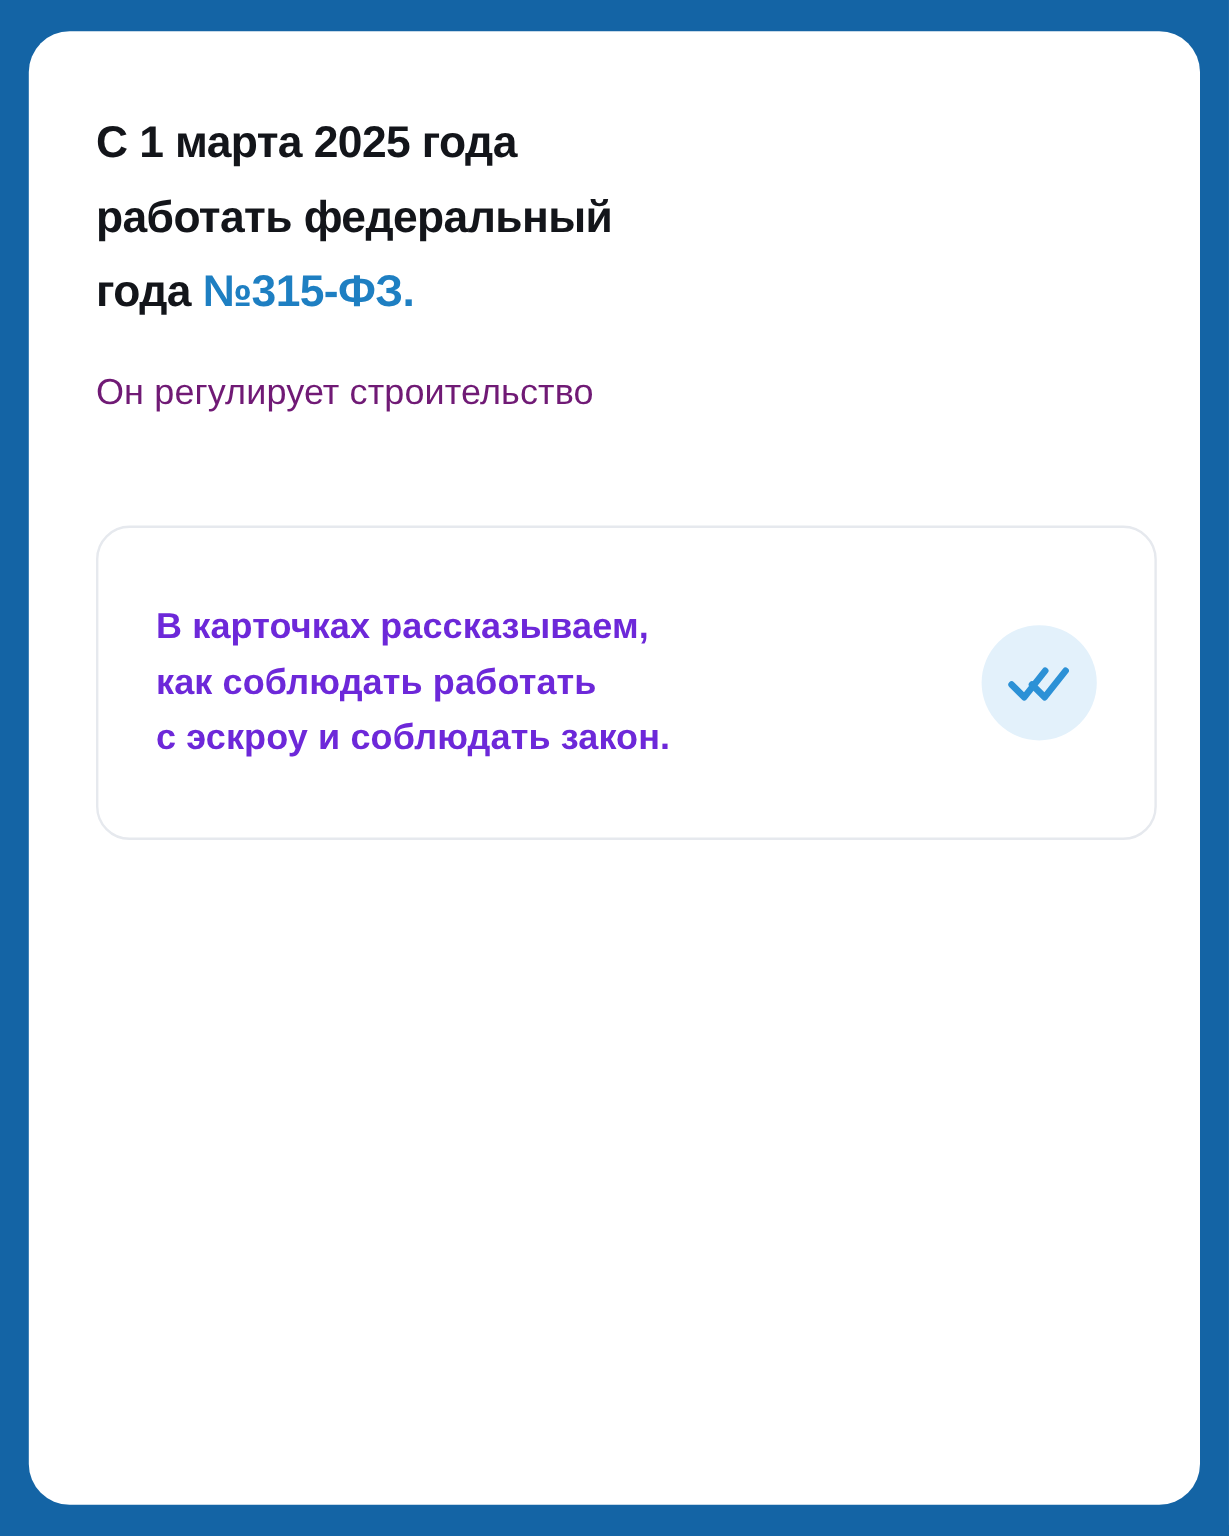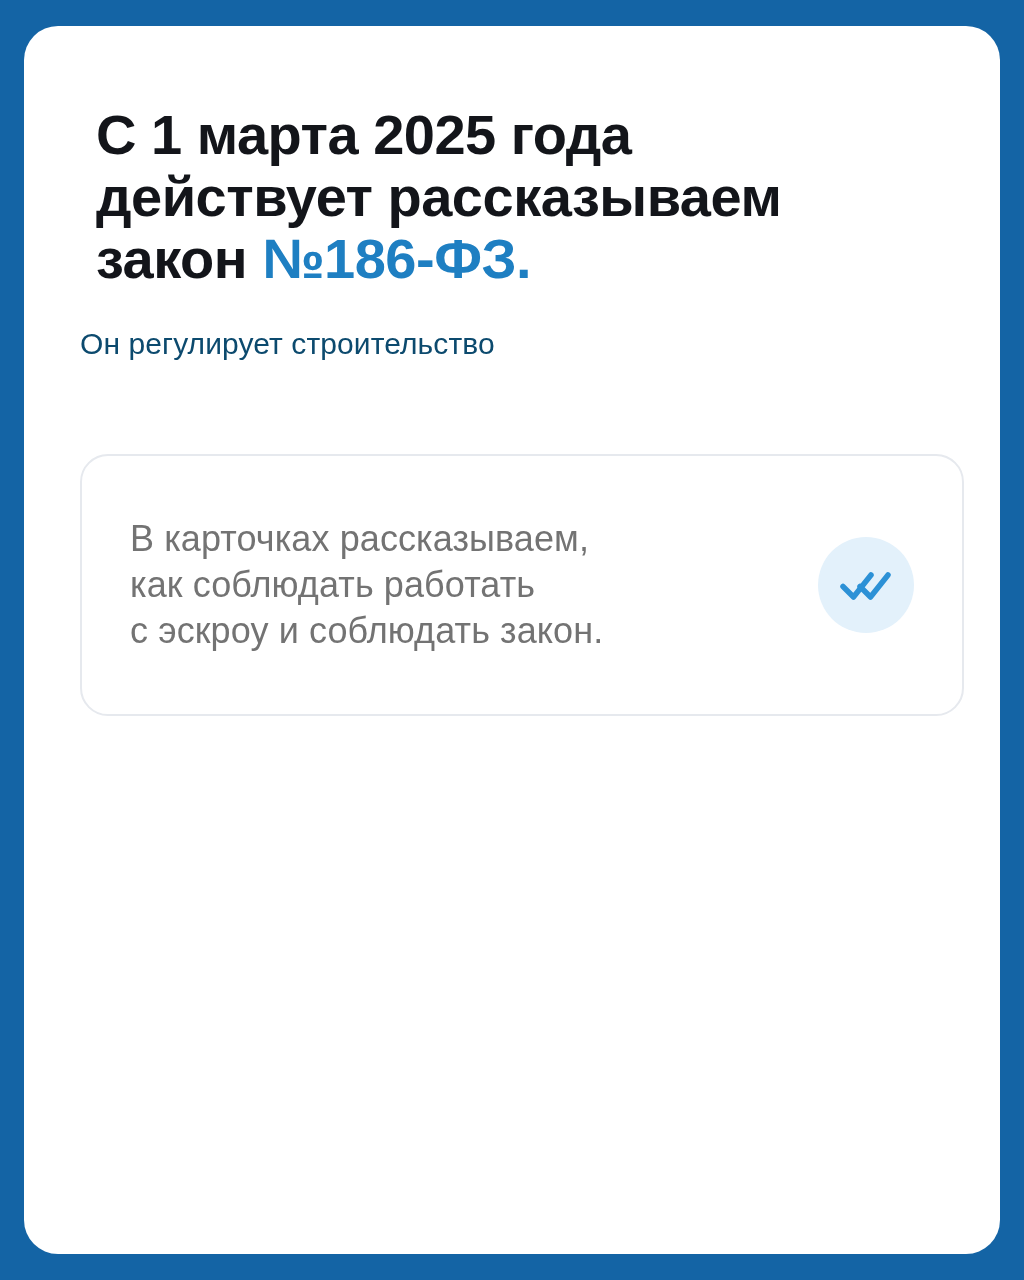--- a/index.html
+++ b/index.html
@@ -24,58 +24,58 @@
   .card {
     position: relative;
     width: 976px;
     height: 1228px;
     background: #FFFFFF;
     border-radius: 34px;
     box-sizing: border-box;
     padding: 62px 56px 0 56px;
   }
   .headline {
-    font-size: 56px;
+    font-size: 37px;
     line-height: 62px;
     font-weight: 700;
     color: #13151A;
     letter-spacing: -0.5px;
-    margin: 16px;
+    margin: 0;
     max-width: 800px;
   }
   .headline .accent {
     color: #1E7FC2;
   }
   .subtitle {
     margin: 32px 0 17px 0;
     font-size: 30px;
     line-height: 44px;
-    color: #0c4a6e;
+    color: #701a75;
     font-weight: 400;
     letter-spacing: 0.1px;
     max-width: 800px;
   }
   .note-box {
     position: relative;
     margin-top: 44px;
     width: 884px;
     min-height: 262px;
     border: 2px solid #E6E9EE;
     border-radius: 28px;
     box-sizing: border-box;
     padding: 56px 48px 56px 48px;
     display: flex;
     align-items: center;
     justify-content: space-between;
   }
   .note-text {
-    font-size: 36px;
+    font-size: 30px;
     line-height: 46px;
-    color: #737373;
-    font-weight: 400;
+    color: #6d28d9;
+    font-weight: 700;
     letter-spacing: 0.1px;
     max-width: 640px;
   }
   .note-text .line {
     display: block;
   }
   .badge {
     flex: 0 0 auto;
     width: 96px;
     height: 96px;
@@ -91,22 +91,22 @@
   }
 </style>
 </head>
 <body>
 
 <div class="slide">
   <div class="card">
 
     <h1 class="headline">
       <span>С 1 марта 2025 года</span><br>
-      <span>действует рассказываем</span><br>
-      <span>закон </span><span class="accent">№186-ФЗ.</span>
+      <span>работать федеральный</span><br>
+      <span>года </span><span class="accent">№315-ФЗ.</span>
     </h1>
 
     <p class="subtitle">
       <span>Он регулирует строительство</span><br>
       <br>
     </p>
 
     <div class="note-box">
       <div class="note-text">
         <span class="line">В карточках рассказываем,</span>

